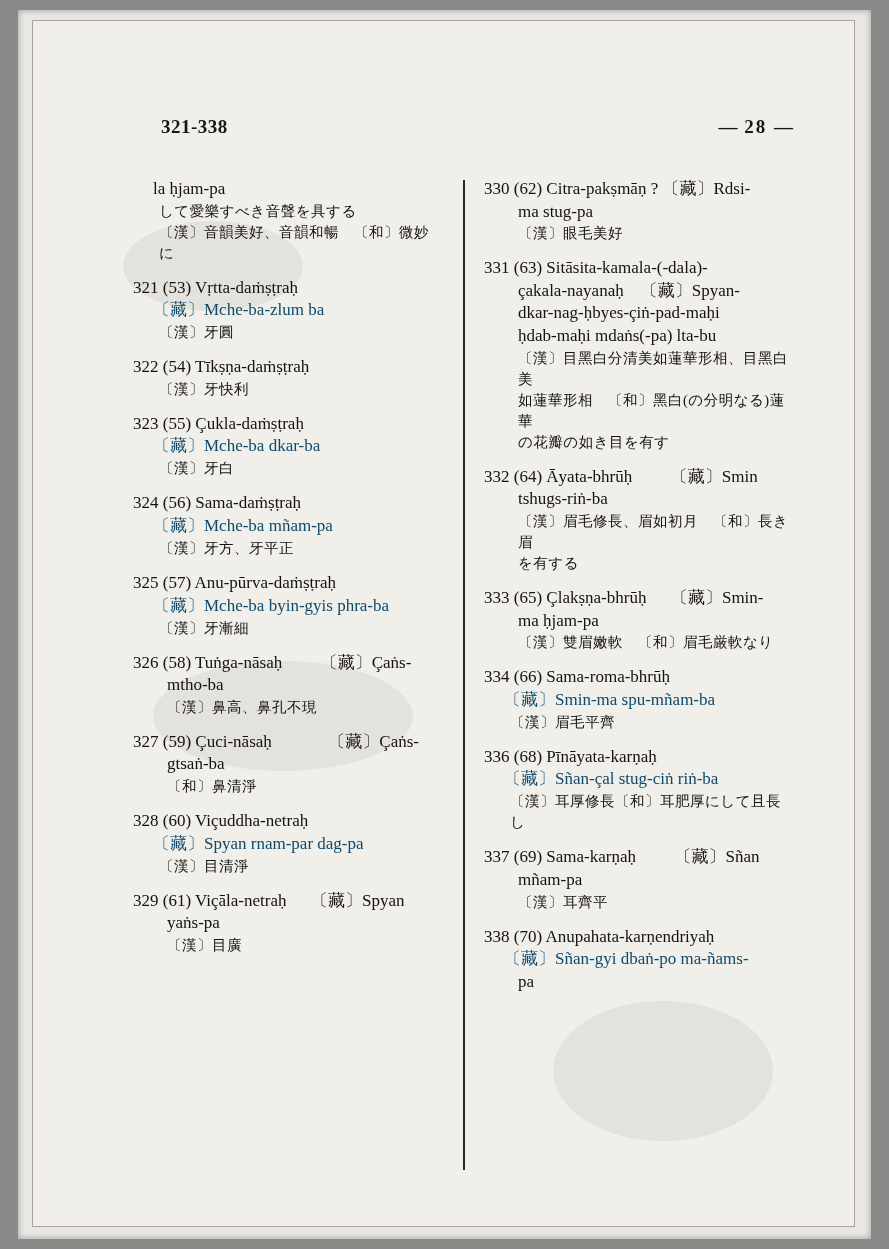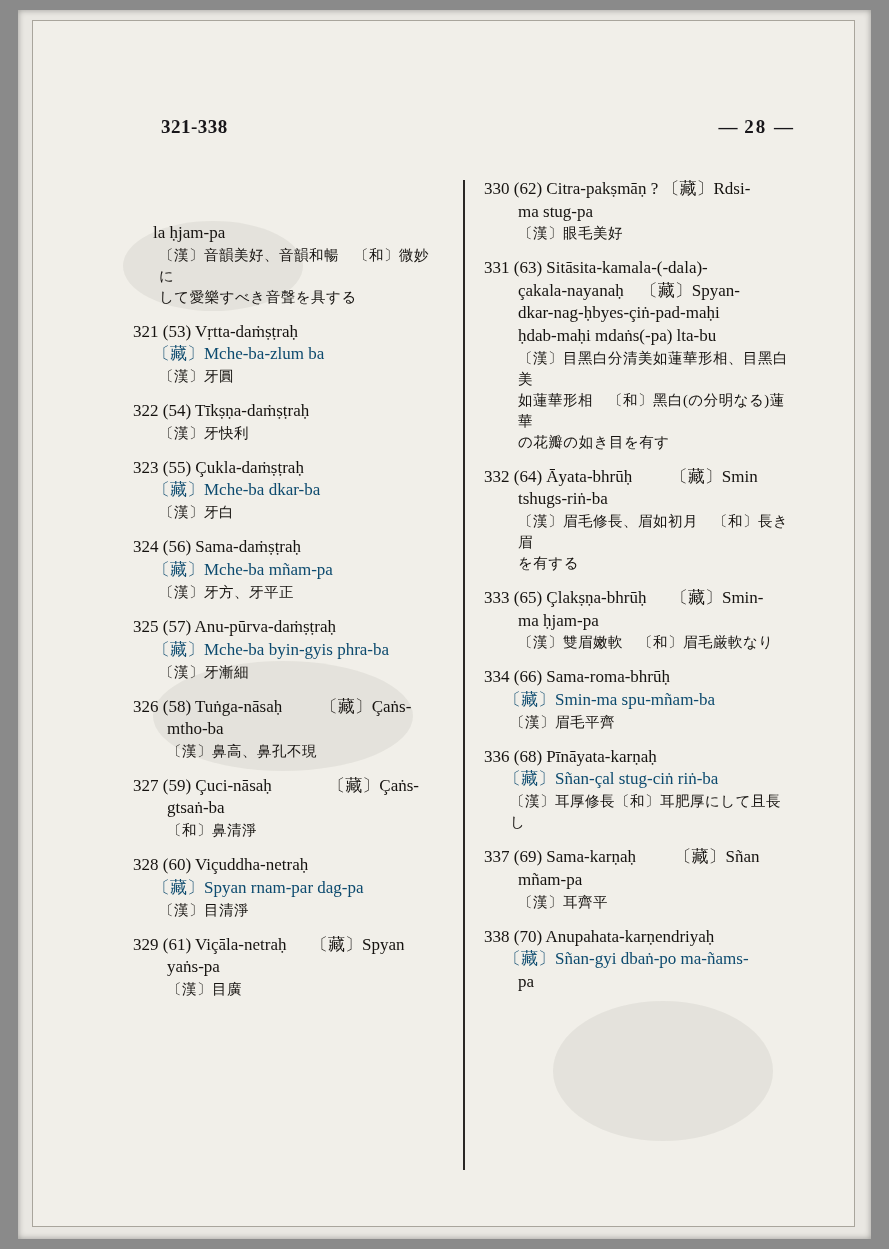--- a/index.html
+++ b/index.html
@@ -89,21 +89,21 @@
   .columns {
     position: relative;
     margin-top: 28px;
     display: flex;
     gap: 0;
   }
   .col {
     width: 318px;
     position: relative;
   }
-  .col-left { padding-right: 14px; margin-top: 44px; }
+  .col-left { padding-right: 14px; }
   .col-right { padding-left: 28px; }
   .col-rule {
     position: absolute;
     left: 330px;
     top: 2px;
     width: 2px;
     height: 990px;
     background: #2a2724;
   }
 
@@ -178,22 +178,22 @@
           </div>
         </div>
 
         <div class="columns">
           <div class="col-rule"></div>
 
           <div class="col col-left">
 
             <div class="entry">
               <div class="plain-head">la ḥjam-pa</div>
+              <div class="cjk-line">して愛樂すべき音聲を具する</div>
               <div class="cjk-line">〔漢〕音韻美好、音韻和暢　〔和〕微妙に</div>
-              <div class="cjk-line">して愛樂すべき音聲を具する</div>
             </div>
 
             <div class="entry">
               <div class="entry-head">
                 <span class="num">321</span>
                 <span class="paren">(53)</span>
                 <span class="lat">Vṛtta-daṁṣṭraḥ</span>
               </div>
               <div class="tib-line">〔藏〕Mche-ba-zlum ba</div>
               <div class="cjk-line">〔漢〕牙圓</div>

